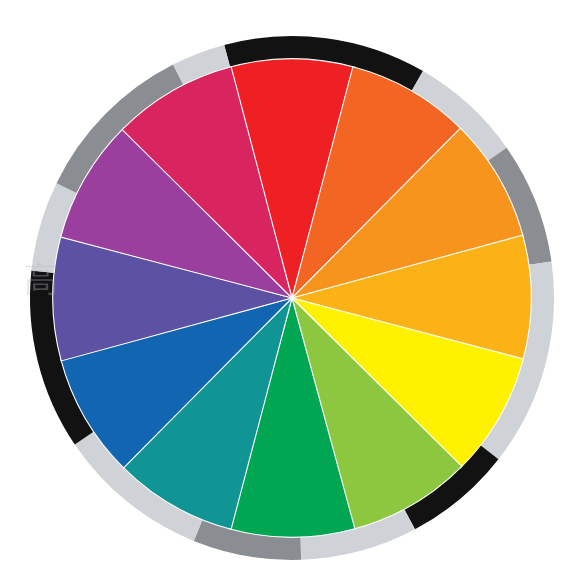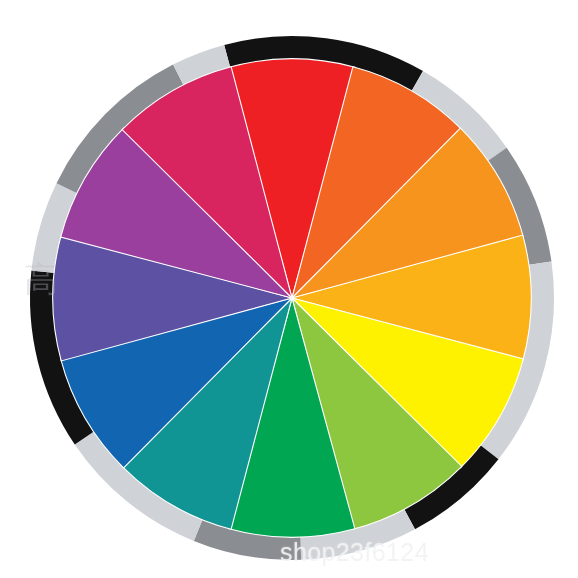--- a/index.html
+++ b/index.html
@@ -98,15 +98,14 @@
         <path d="M 292 298 L 231.09921398923782 529.3173885882152 A 239.2 239.2 0 0 1 122.12365815091013 466.4003220898676 Z" fill="#109594" stroke="#ffffff" stroke-width="1.1"></path>
         <path d="M 292 298 L 123.59967791013236 467.87634184908984 A 239.2 239.2 0 0 1 60.68261141178482 358.9007860107622 Z" fill="#1265b0" stroke="#ffffff" stroke-width="1.1"></path>
         <path d="M 292 298 L 61.222872140147956 360.91706649834765 A 239.2 239.2 0 0 1 61.222872140147956 235.0829335016524 Z" fill="#5c51a3" stroke="#ffffff" stroke-width="1.1"></path>
         <path d="M 292 298 L 60.68261141178479 237.09921398923785 A 239.2 239.2 0 0 1 123.5996779101323 128.12365815091022 Z" fill="#9a3f9e" stroke="#ffffff" stroke-width="1.1"></path>
         <path d="M 292 298 L 122.12365815091016 129.59967791013236 A 239.2 239.2 0 0 1 231.09921398923777 66.68261141178482 Z" fill="#d9255f" stroke="#ffffff" stroke-width="1.1"></path>
       </g>
   </svg>
 
   <div class="wm-cjk">高</div>
 
-  <div class="wm-shop">shop23f6124</div>
 
 </div>
 
 </body></html>

